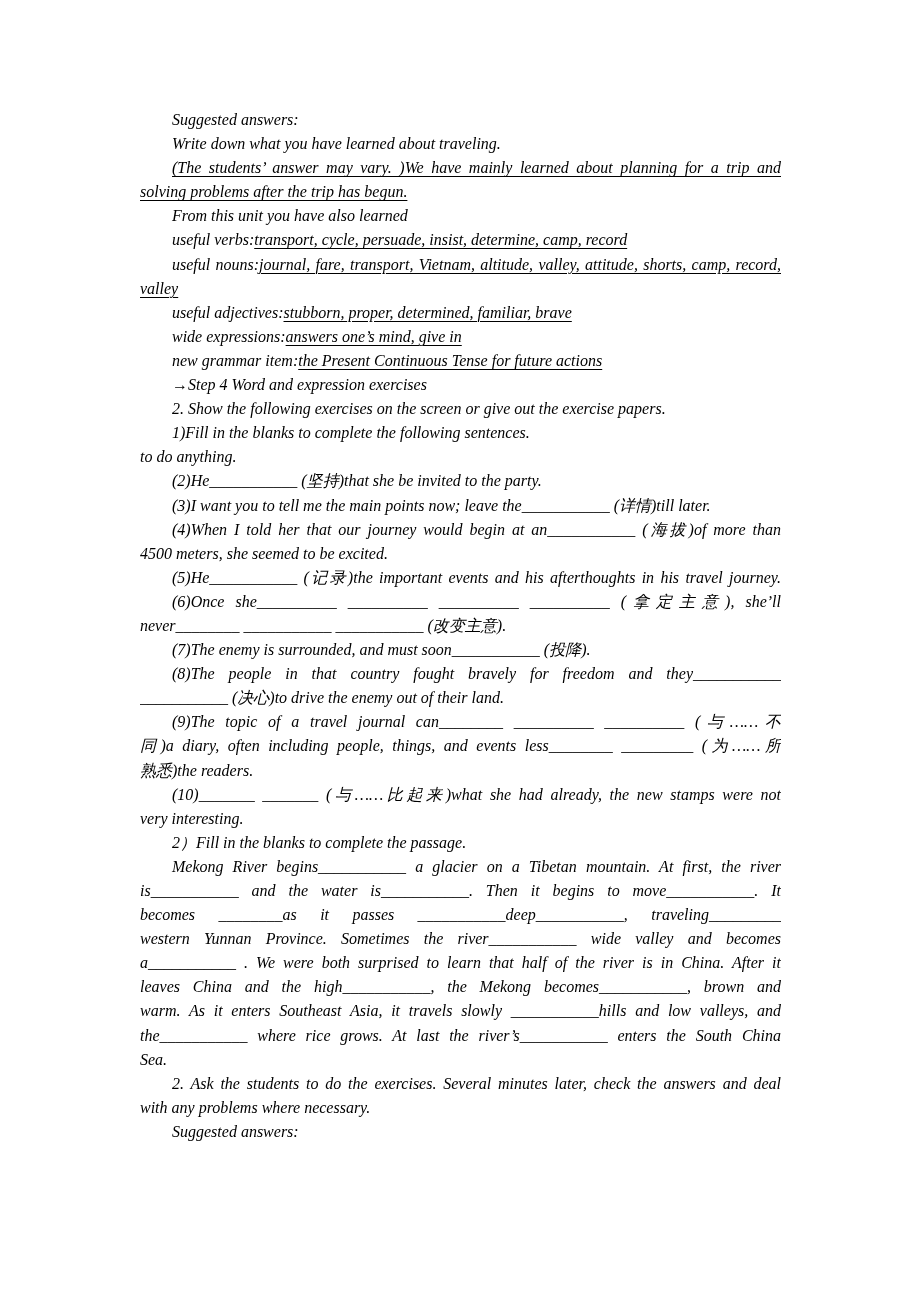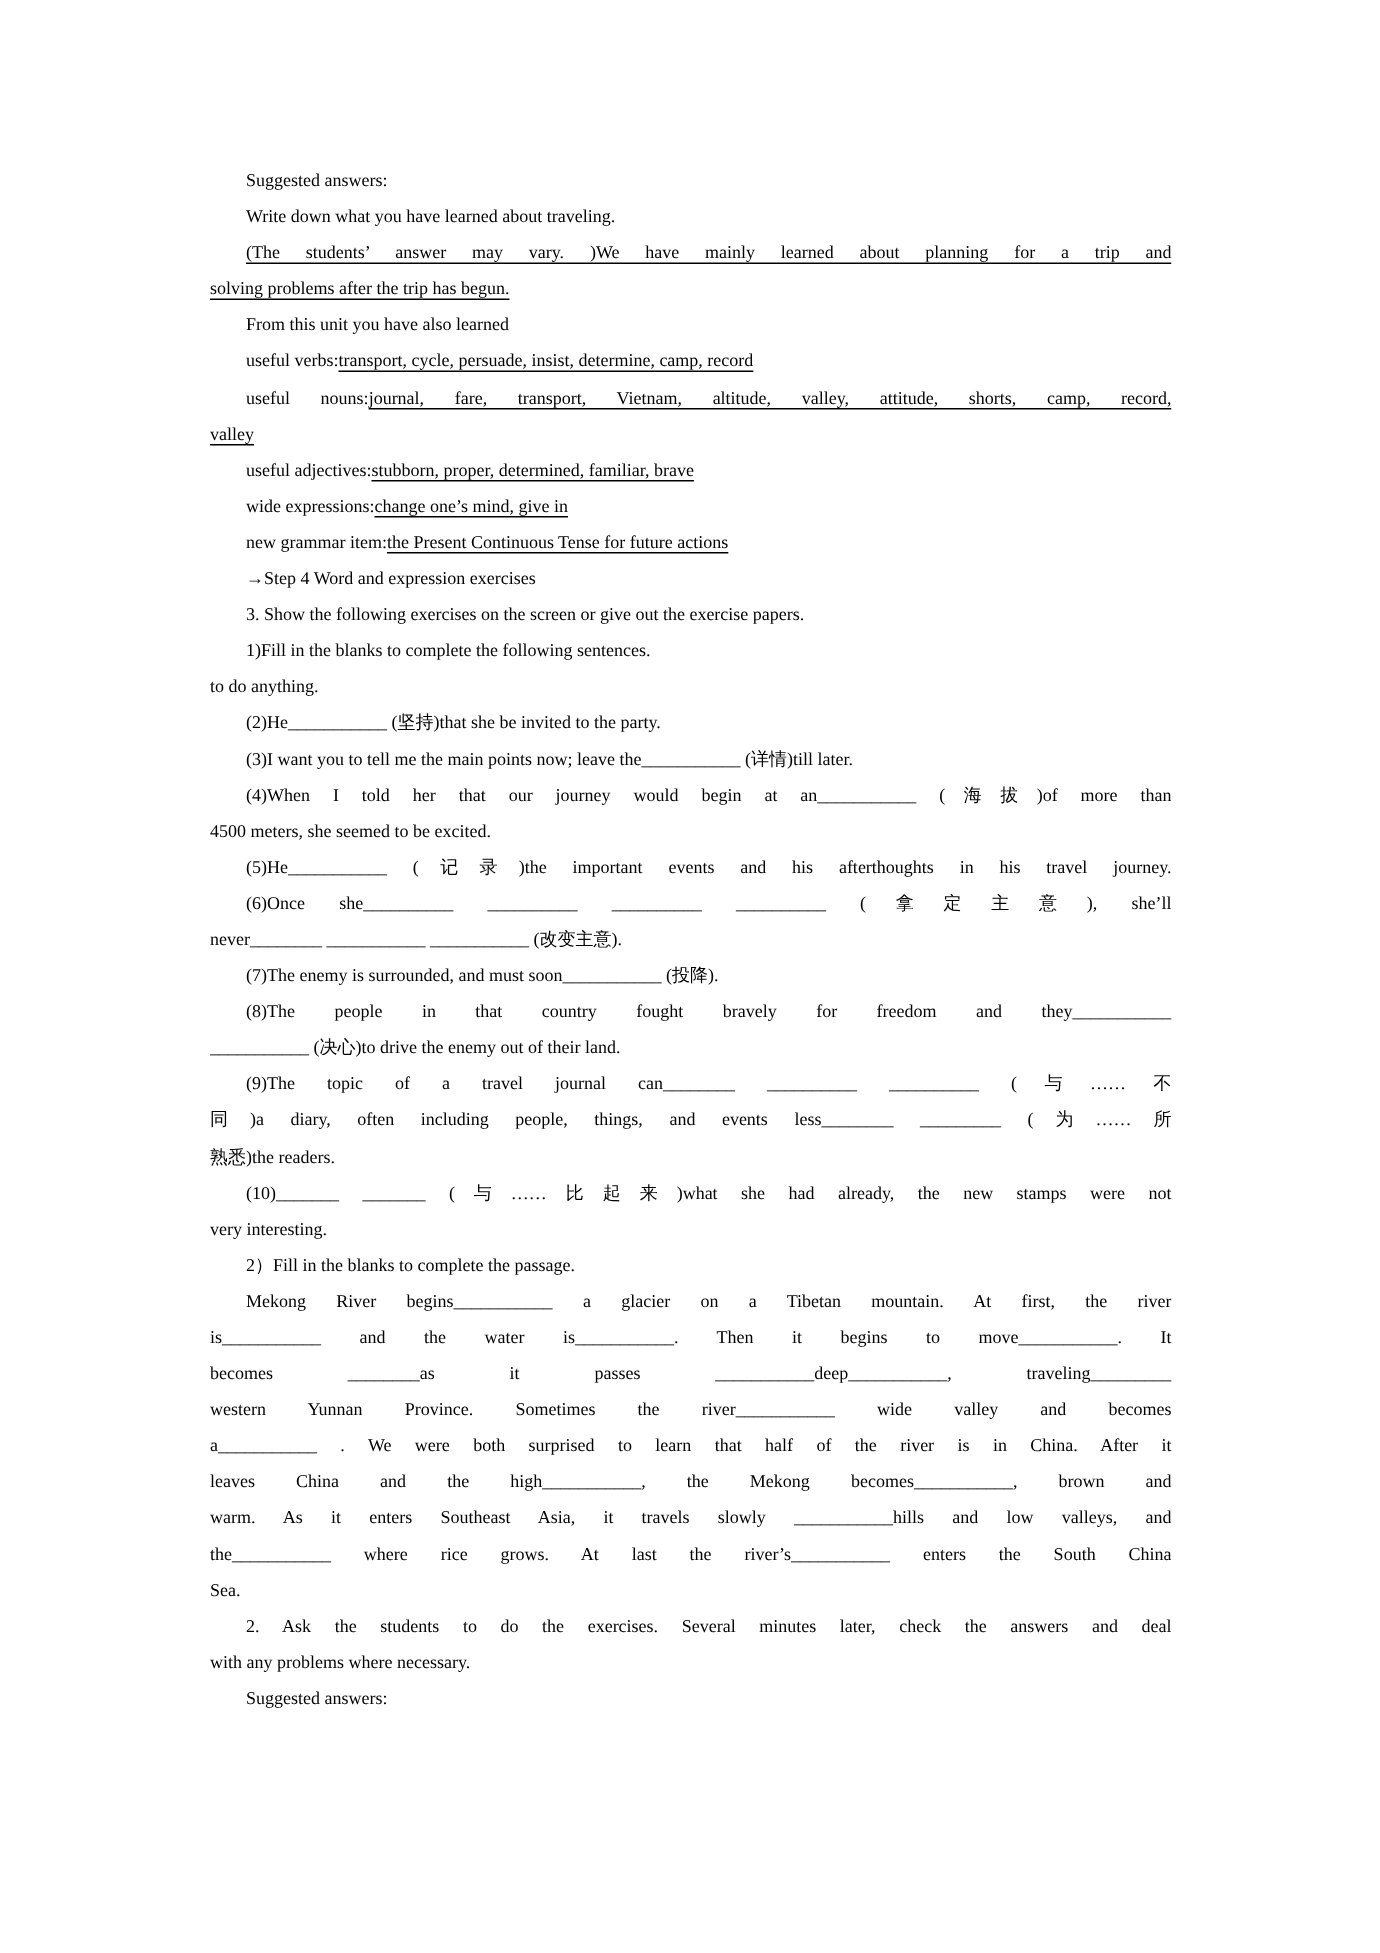--- a/index.html
+++ b/index.html
@@ -3,22 +3,23 @@
 <meta charset="utf-8">
 <style>
   html, body { margin: 0; padding: 0; background: #ffffff; }
   .page {
     position: relative;
     width: 828px;
     height: 1302px;
     background: #ffffff;
     color: #000000;
     font-family: "Liberation Serif", serif;
-    font-size: 12px;
+    font-size: 16px;
     overflow: hidden;
+    font-style: italic;
   }
   .content {
     position: absolute;
     left: 140px;
     top: 108px;
     width: 641px;
   }
   .line {
     margin: 0;
     padding: 0;
@@ -44,24 +45,24 @@
   <div class="content">
       <p class="line indent"><span class="run">Suggested answers:</span></p>
       <p class="line indent"><span class="run">Write down what you have learned about traveling.</span></p>
       <p class="line indent just"><span class="run u">(The students’ answer may vary. )We have mainly learned about planning for a trip and</span></p>
       <p class="line"><span class="run u">solving problems after the trip has begun.</span></p>
       <p class="line indent"><span class="run">From this unit you have also learned</span></p>
       <p class="line indent"><span class="run">useful verbs:</span><span class="run u">transport, cycle, persuade, insist, determine, camp, record</span></p>
       <p class="line indent just"><span class="run">useful nouns:</span><span class="run u">journal, fare, transport, Vietnam, altitude, valley, attitude, shorts, camp, record,</span></p>
       <p class="line"><span class="run u">valley</span></p>
       <p class="line indent"><span class="run">useful adjectives:</span><span class="run u">stubborn, proper, determined, familiar, brave</span></p>
-      <p class="line indent"><span class="run">wide expressions:</span><span class="run u">change one’s mind, give in</span></p>
+      <p class="line indent"><span class="run">wide expressions:</span><span class="run u">answers one’s mind, give in</span></p>
       <p class="line indent"><span class="run">new grammar item:</span><span class="run u">the Present Continuous Tense for future actions</span></p>
       <p class="line indent"><span class="run">→Step 4 Word and expression exercises</span></p>
-      <p class="line indent"><span class="run">3. Show the following exercises on the screen or give out the exercise papers.</span></p>
+      <p class="line indent"><span class="run">2. Show the following exercises on the screen or give out the exercise papers.</span></p>
       <p class="line indent"><span class="run">1)Fill in the blanks to complete the following sentences.</span></p>
       <p class="line"><span class="run">to do anything.</span></p>
       <p class="line indent"><span class="run">(2)He___________ (坚持)that she be invited to the party.</span></p>
       <p class="line indent"><span class="run">(3)I want you to tell me the main points now; leave the___________ (详情)till later.</span></p>
       <p class="line indent just"><span class="run">(4)When I told her that our journey would begin at an___________ (海拔)of more than</span></p>
       <p class="line"><span class="run">4500 meters, she seemed to be excited.</span></p>
       <p class="line indent just"><span class="run">(5)He___________ (记录)the important events and his afterthoughts in his travel journey.</span></p>
       <p class="line indent just"><span class="run">(6)Once she__________ __________ __________ __________ (拿定主意), she’ll</span></p>
       <p class="line"><span class="run">never________ ___________ ___________ (改变主意).</span></p>
       <p class="line indent"><span class="run">(7)The enemy is surrounded, and must soon___________ (投降).</span></p>

